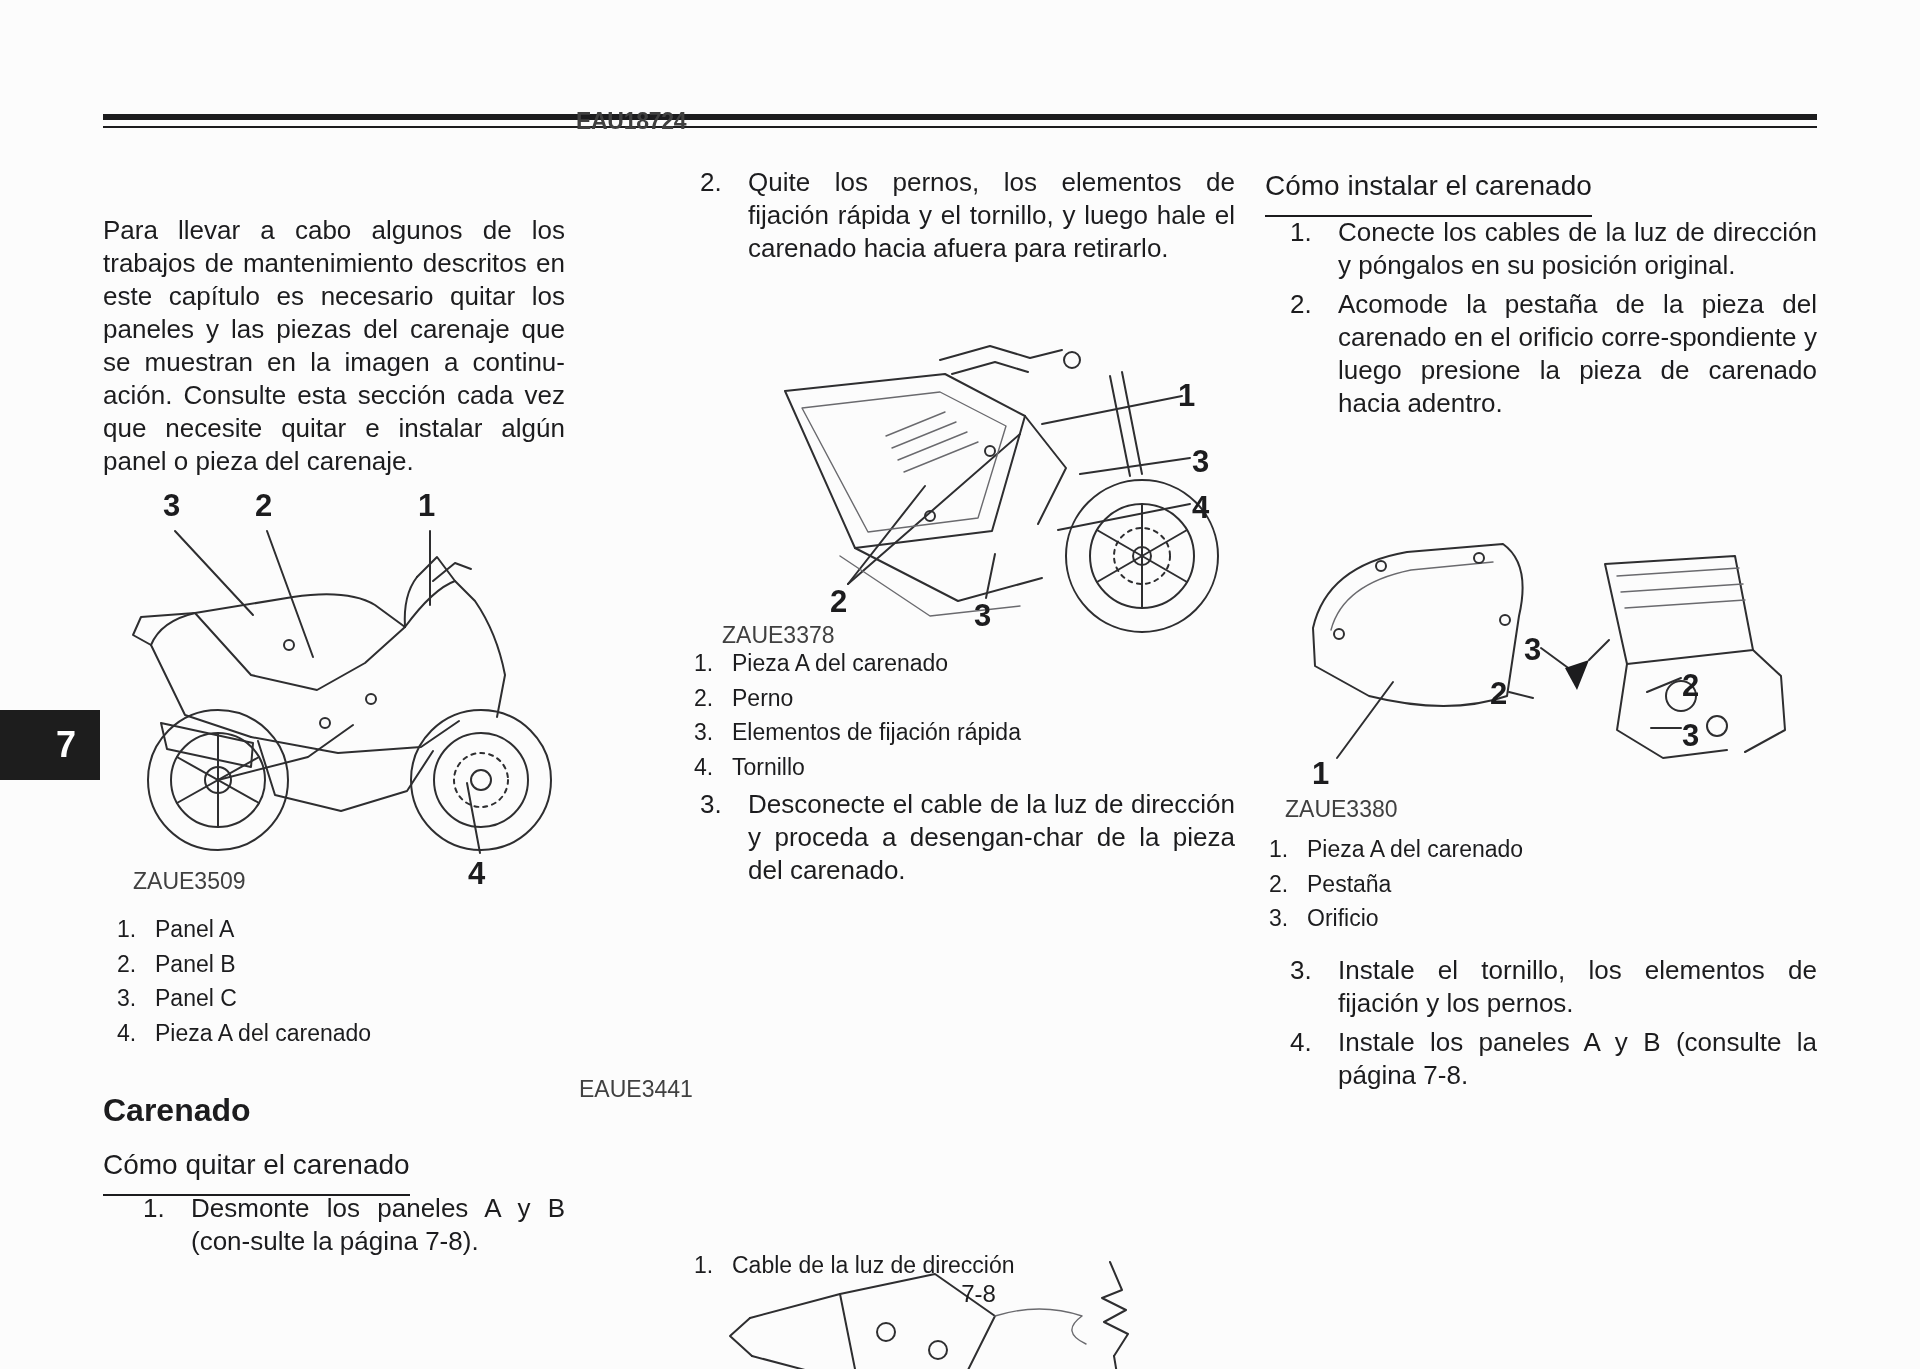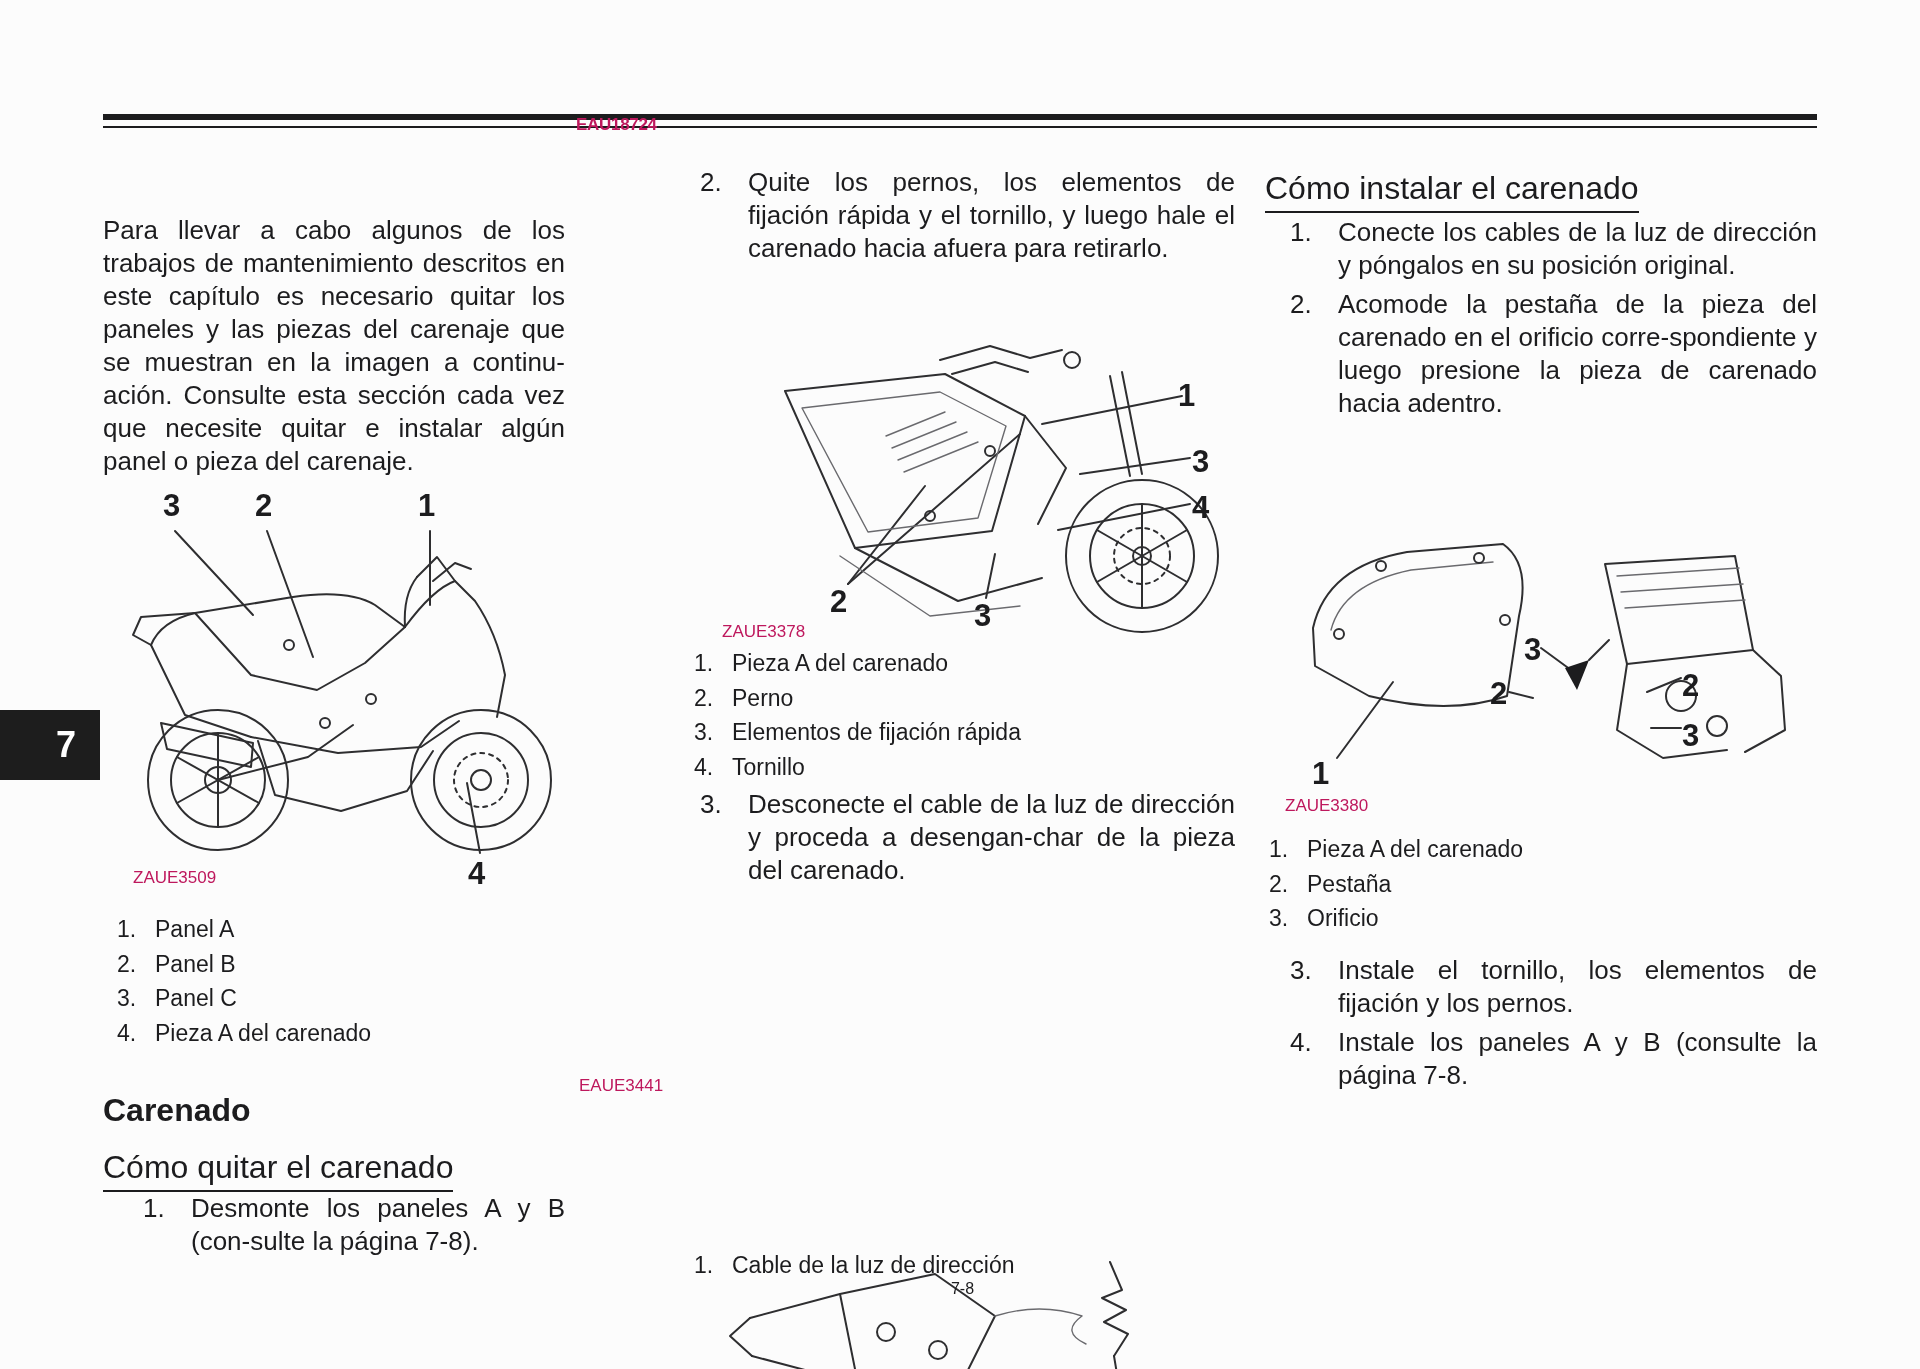--- a/index.html
+++ b/index.html
@@ -17,45 +17,45 @@
     color:#fff; font-size:36px; font-weight:bold;
     display:flex; align-items:center; justify-content:flex-end; padding-right:24px;
   }
   .col { position:absolute; top:140px; }
   .col1 { left:103px;  width:462px; }
   .col2 { left:690px;  width:545px; }
   .col3 { left:1265px; width:552px; }
   .abs { position:absolute; }
 
   h2.section-heading { font-size:31px; line-height:1.17; font-weight:bold; position:relative; letter-spacing:-0.3px; }
-  .code { font-size:17px; color:#be185d; white-space:nowrap; }
+  .code { font-size:23px; color:#404040; white-space:nowrap; }
   .heading-code { position:absolute; left:473px; bottom:5px; }
   p.body-text { font-size:26px; line-height:1.27; text-align:justify; }
 
   .figure { position:relative; width:100%; }
   .figure svg { position:absolute; left:0; top:0; }
   .callout { position:absolute; font-size:31px; font-weight:bold; line-height:1; }
   .fig-code { position:absolute; }
 
   .legend { font-size:23px; line-height:1.5; }
   .legend .row { display:flex; }
   .legend .n { flex:none; width:38px; }
   .legend-pad { padding-left:14px; }
 
   h3.sub-bold { font-size:32px; font-weight:bold; }
-  .underlined { font-size:32px; display:inline-block; border-bottom:2px solid #1c1c1e; padding-bottom:4px; }
+  .underlined { font-size:28px; display:inline-block; border-bottom:2px solid #1c1c1e; padding-bottom:13px; }
 
   .step { display:flex; font-size:26px; line-height:1.27; }
   .step .n { flex:none; width:48px; }
   .step .t { flex:1; text-align:justify; }
   .ind40 { margin-left:40px; }
   .ind10 { margin-left:10px; }
   .ind25 { margin-left:25px; }
 
-  .pageno { position:absolute; left:0; width:100%; text-align:center; font-size:16px; }
+  .pageno { position:absolute; left:16px; width:100%; text-align:center; font-size:24px; }
 </style>
 </head>
 <body>
 
 <div class="page">
 
   <div class="rule-thick"></div>
   <div class="rule-thin"></div>
 
   <div class="chapter-tab">

